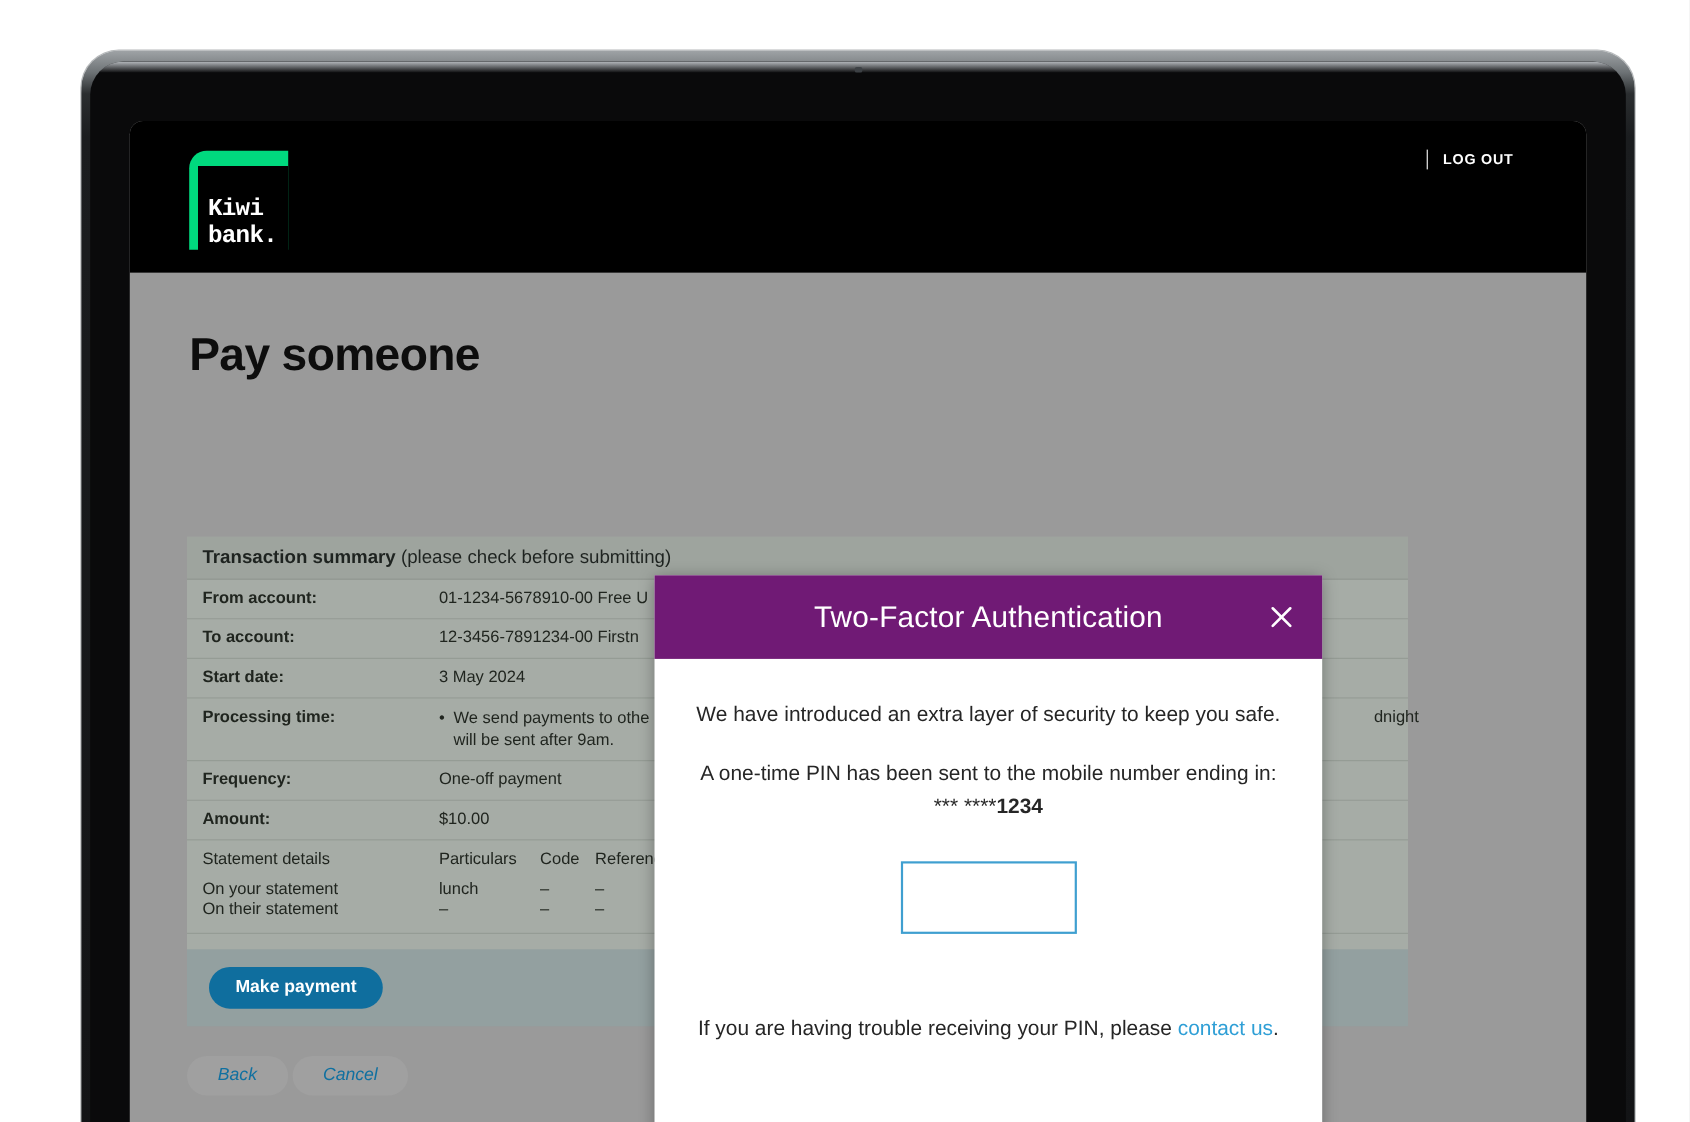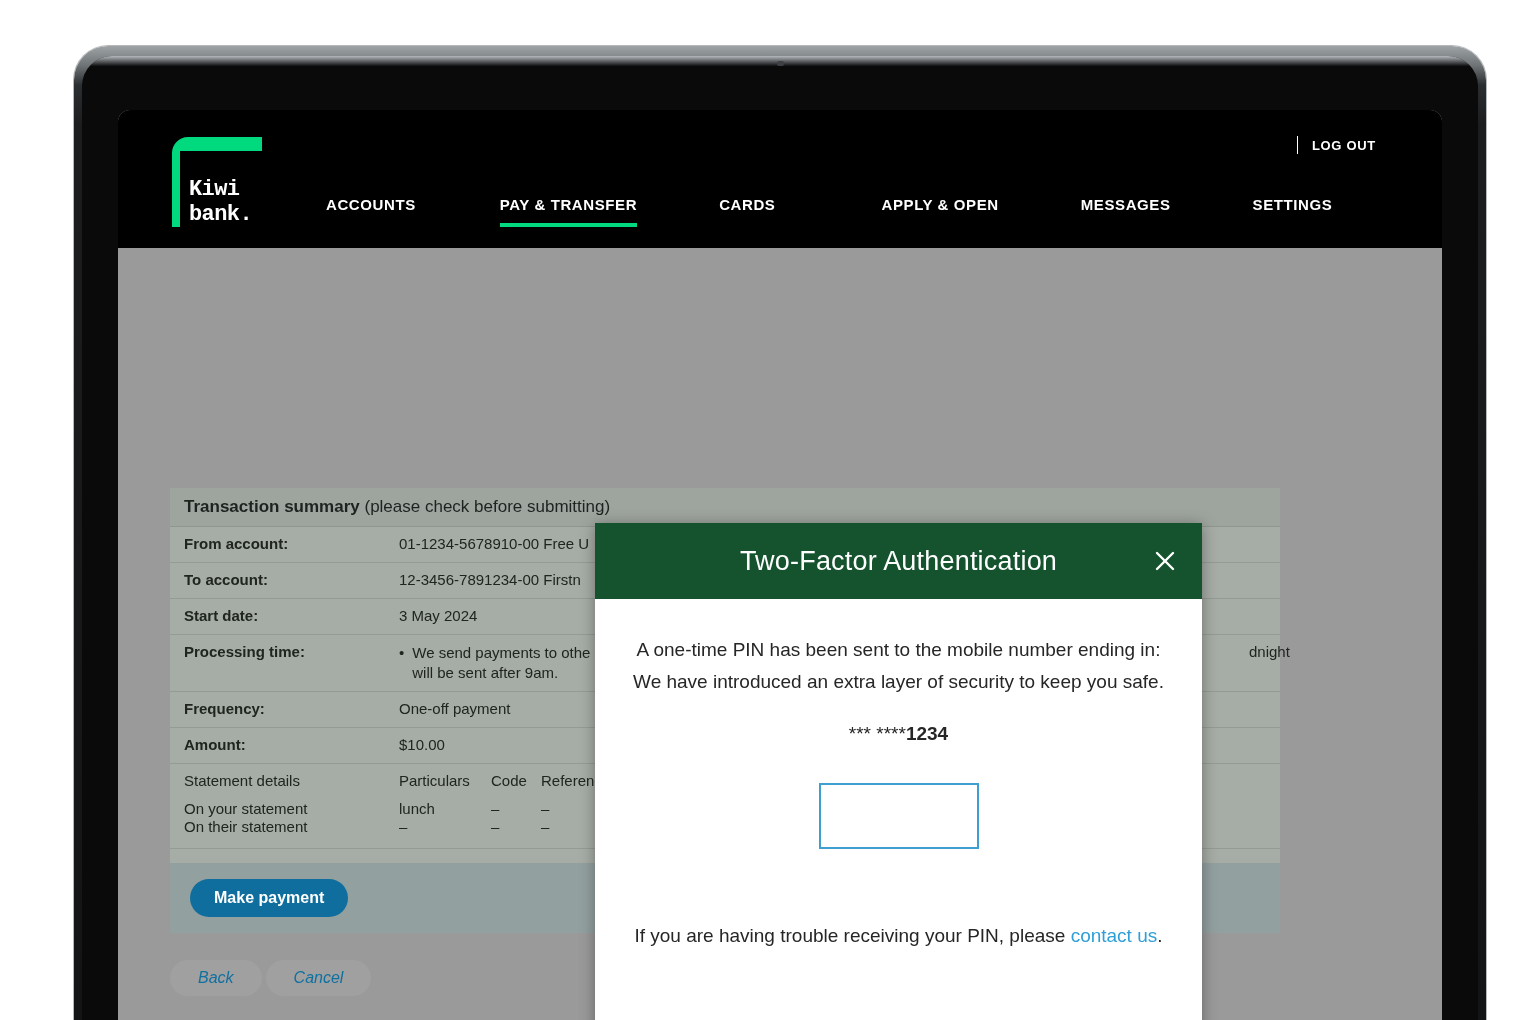--- a/index.html
+++ b/index.html
@@ -292,21 +292,21 @@
     top: 275px;
     width: 607px;
     height: 515px;
     background: #ffffff;
     box-shadow: 0 2px 14px rgba(0,0,0,0.35);
     z-index: 50;
   }
   .modal-head {
     position: relative;
     height: 76px;
-    background: #14532d;
+    background: #701a75;
     display: flex;
     align-items: center;
     justify-content: center;
   }
   .modal-title {
     color: #ffffff;
     font-size: 27px;
     font-weight: 400;
     letter-spacing: 0.2px;
   }
@@ -392,50 +392,25 @@
         <div class="logo-txt">
           <div>Kiwi</div>
           <div>bank.</div>
         </div>
       </div>
 
       <div class="logout-wrap">
         <span class="logout-txt">LOG OUT</span>
       </div>
 
-      <nav class="nav">
-        <div class="nav-item" style="margin-right:84px">
-          <span>ACCOUNTS</span>
-          
-        </div>
-        <div class="nav-item active" style="margin-right:82px">
-          <span>PAY &amp; TRANSFER</span>
-          <span class="u" style="background: rgb(0, 217, 126);"></span>
-        </div>
-        <div class="nav-item" style="margin-right:106px">
-          <span>CARDS</span>
-          
-        </div>
-        <div class="nav-item" style="margin-right:82px">
-          <span>APPLY &amp; OPEN</span>
-          
-        </div>
-        <div class="nav-item" style="margin-right:82px">
-          <span>MESSAGES</span>
-          
-        </div>
-        <div class="nav-item">
-          <span>SETTINGS</span>
-          
-        </div>
-      </nav>
     </div>
 
     <div class="page">
 
+      <h1 class="page-title">Pay someone</h1>
 
       <div class="card">
 
         <div class="card-head">
           <b>Transaction summary</b><span> (please check before submitting)</span>
         </div>
 
         <div class="row">
           <div class="lbl">From account:</div>
           <div class="val">01-1234-5678910-00 Free U</div>
@@ -522,23 +497,23 @@
           <div class="modal-close">
             <svg width="22" height="22" viewBox="0 0 22 22" aria-hidden="true">
               <line x1="3" y1="3" x2="19" y2="19" stroke="#ffffff" stroke-width="2.4" stroke-linecap="round"></line>
               <line x1="19" y1="3" x2="3" y2="19" stroke="#ffffff" stroke-width="2.4" stroke-linecap="round"></line>
             </svg>
           </div>
         </div>
 
         <div class="modal-body">
 
+          <p class="m-line">We have introduced an extra layer of security to keep you safe.</p>
+
           <p class="m-line m-line2">A one-time PIN has been sent to the mobile number ending in:</p>
-
-          <p class="m-line">We have introduced an extra layer of security to keep you safe.</p>
 
           <p class="m-masked"><span>*** ****</span><b>1234</b></p>
 
 
           <input class="pin-input" type="text" value="" placeholder="" style="border-color: rgb(63, 159, 208);">
 
           <p class="m-foot"><span>If you are having trouble receiving your PIN, please </span><a style="color: rgb(47, 159, 214); margin-top: 42px;">contact us</a><span>.</span></p>
 
         </div>
       </div>

